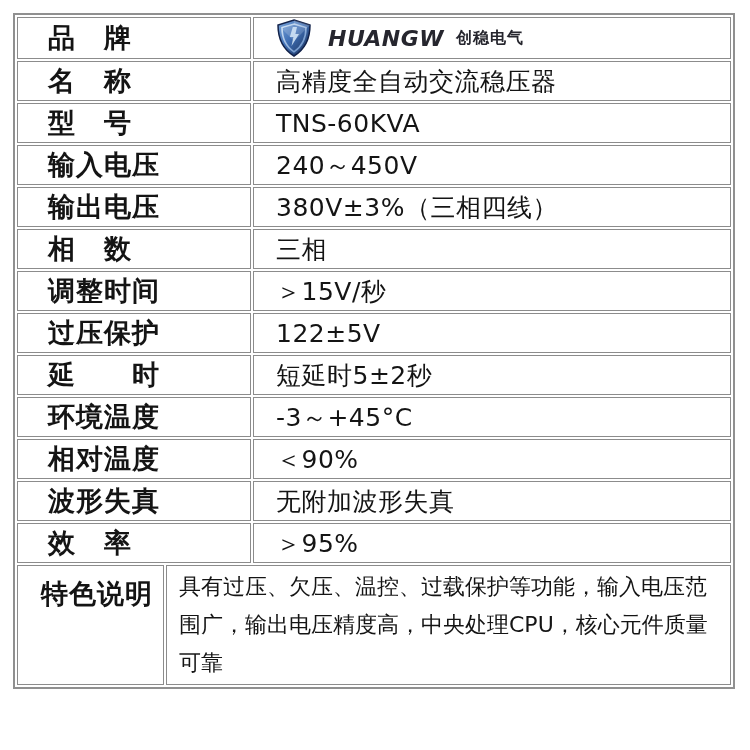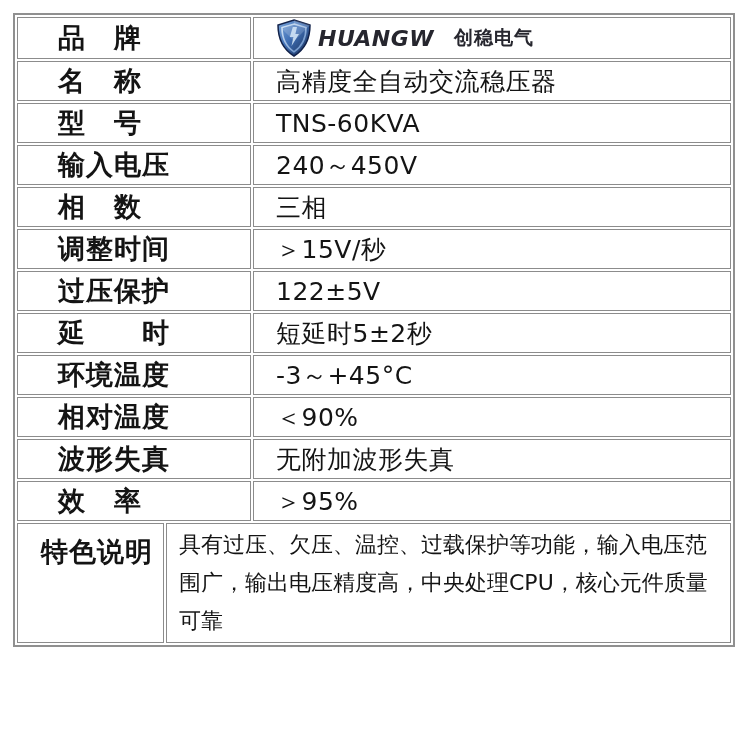--- a/index.html
+++ b/index.html
@@ -25,21 +25,21 @@
   .spec-table td {
     border: 1px solid #8c8c8c;
     background: #ffffff;
     color: #141414;
     vertical-align: middle;
     overflow: hidden;
     white-space: nowrap;
   }
   td.label-cell {
     height: 36px;
-    padding-left: 40px;
+    padding-left: 30px;
     font-size: 27px;
     font-weight: bold;
     letter-spacing: 1px;
     font-family: Liberation Mono, monospace;
   }
   td.value-cell {
     height: 36px;
     padding-left: 22px;
     font-size: 25px;
     font-weight: 500;
@@ -72,27 +72,27 @@
     width: 36px;
     height: 38px;
     flex: 0 0 auto;
   }
   .brand-en {
     font-size: 22px;
     font-weight: bold;
     font-style: italic;
     color: #26262e;
     letter-spacing: 0.5px;
-    margin-left: 2px;
+    margin-left: 12px;
   }
   .brand-cn {
-    font-size: 19px;
+    font-size: 16px;
     font-weight: bold;
     color: #26262e;
-    margin-left: 16px;
+    margin-left: 8px;
     font-style: normal;
     letter-spacing: 1px;
     font-family: Liberation Mono, monospace;
   }
 </style>
 </head>
 <body>
 
 <table class="spec-table">
   <colgroup>
@@ -135,20 +135,24 @@
   </tr>
   <tr>
     <td class="label-cell" colspan="2">型　号</td>
     <td class="value-cell">TNS-60KVA</td>
   </tr>
   <tr>
     <td class="label-cell" colspan="2">输入电压</td>
     <td class="value-cell">240～450V</td>
   </tr>
   <tr>
+    <td class="label-cell" colspan="2">输出电压</td>
+    <td class="value-cell">380V±3%（三相四线）</td>
+  </tr>
+  <tr>
     <td class="label-cell" colspan="2">相　数</td>
     <td class="value-cell">三相</td>
   </tr>
   <tr>
     <td class="label-cell" colspan="2">调整时间</td>
     <td class="value-cell">＞15V/秒</td>
   </tr>
   <tr>
     <td class="label-cell" colspan="2">过压保护</td>
     <td class="value-cell">122±5V</td>

